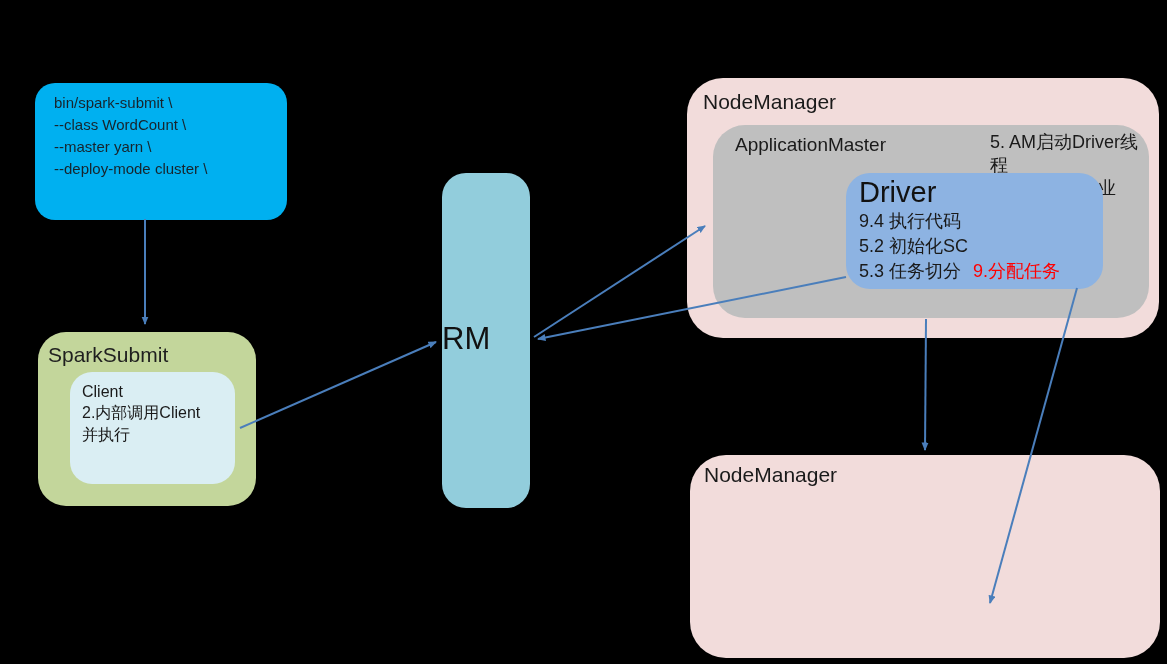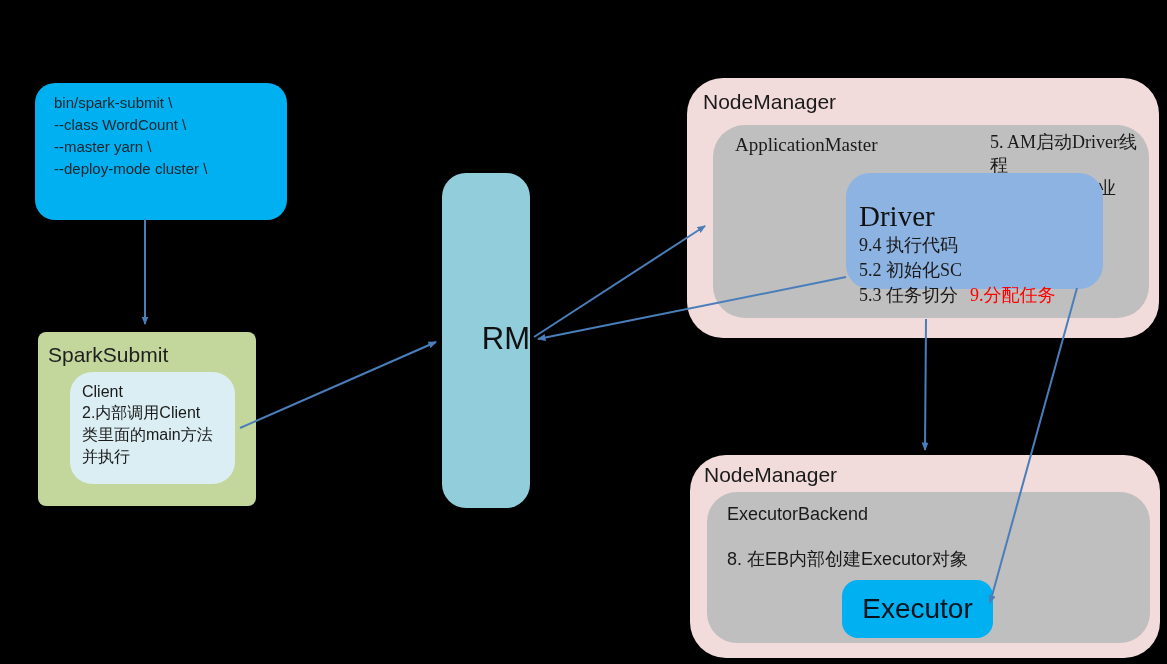--- a/index.html
+++ b/index.html
@@ -31,61 +31,61 @@
   #cmd-box {
     left: 35px; top: 83px; width: 252px; height: 137px;
     background: var(--cyan); border-radius: 20px;
     padding: 9px 10px 17px 19px;
   }
   #cmd-box .cmd-line { font-size: 15px; line-height: 22px; white-space: pre; color: #17242c; }
 
   
   #sparksubmit-box {
     left: 38px; top: 332px; width: 218px; height: 174px;
-    background: var(--green); border-radius: 8px;
+    background: var(--green); border-radius: 28px;
   }
   #sparksubmit-title {
     position: absolute; left: 10px; top: 11px; font-size: 21px; color: #1f1f1f;
   }
   #client-box {
     position: absolute; left: 32px; top: 40px; width: 165px; height: 112px;
     background: var(--client-blue); border-radius: 22px;
     padding: 9px 8px 0 12px;
   }
   #client-title { font-size: 16px; line-height: 21px; }
   #client-box .client-line { font-size: 16px; line-height: 22px; }
 
   
   #rm-box {
     left: 442px; top: 173px; width: 88px; height: 335px;
     background: var(--rm-blue); border-radius: 24px;
   }
   #rm-label {
     position: absolute; left: 0; width: 100%; top: 148px;
-    text-align: right; font-size: 31px; color: #111;
+    text-align: left; font-size: 31px; color: #111;
   }
 
   
   #nm-top {
     left: 687px; top: 78px; width: 472px; height: 260px;
     background: var(--pink); border-radius: 36px;
   }
   #nm-top-title { position: absolute; left: 16px; top: 12px; font-size: 21px; }
   #am-box {
     position: absolute; left: 26px; top: 47px; width: 436px; height: 193px;
-    background: var(--gray); border-radius: 32px; font-family: Liberation Serif, serif;
+    background: var(--gray); border-radius: 32px;
   }
   #am-title { position: absolute; left: 22px; top: 9px; font-size: 19px; }
   #am-note { position: absolute; left: 277px; top: 6px; font-size: 18px; line-height: 23px; }
   #driver-box {
     position: absolute; left: 133px; top: 48px; width: 257px; height: 116px;
     background: var(--driver-blue); border-radius: 24px;
     padding: 2px 0 0 13px;
   }
-  #driver-title { font-size: 29px; line-height: 34px; color: #111; margin-top: 24px; }
+  #driver-title { font-size: 29px; line-height: 34px; color: #111; }
   .driver-step { font-size: 18px; line-height: 25px; }
   #assign-label { color: var(--red); margin-left: 12px; font-size: 18px; }
 
   
   #nm-bottom {
     left: 690px; top: 455px; width: 470px; height: 203px;
     background: var(--pink); border-radius: 36px;
   }
   #nm-bottom-title { position: absolute; left: 14px; top: 8px; font-size: 21px; }
   #eb-box {
@@ -116,21 +116,20 @@
     <div class="cmd-line">--class WordCount \</div>
     <div class="cmd-line">--master yarn \</div>
     <div class="cmd-line">--deploy-mode cluster \</div>
   </div>
 
   <div class="box" id="sparksubmit-box">
     <div id="sparksubmit-title">SparkSubmit</div>
     <div id="client-box">
       <div id="client-title">Client</div>
       <div class="client-line">2.内部调用Client</div>
-      <div class="client-line">类里面的main方法</div>
       <div class="client-line">并执行</div>
     </div>
   </div>
 
   <div class="box" id="rm-box">
     <div id="rm-label">RM</div>
   </div>
 
   <div class="box" id="nm-top">
     <div id="nm-top-title">NodeManager</div>
@@ -146,27 +145,20 @@
         <div class="driver-step">5.2 初始化SC</div>
         <div class="driver-step">
           <span>5.3 任务切分</span><span id="assign-label">9.分配任务</span>
         </div>
       </div>
     </div>
   </div>
 
   <div class="box" id="nm-bottom">
     <div id="nm-bottom-title">NodeManager</div>
-    <div id="eb-box">
-      <div id="eb-title">ExecutorBackend</div>
-      <div id="eb-note">8. 在EB内部创建Executor对象</div>
-      <div id="executor-box">
-        <div id="executor-label">Executor</div>
-      </div>
-    </div>
   </div>
 
   <svg id="arrows" width="1167" height="664" viewBox="0 0 1167 664" xmlns="http://www.w3.org/2000/svg">
     <defs>
       <marker id="ah" markerWidth="9" markerHeight="8" refX="7.5" refY="3.5" orient="auto" markerUnits="userSpaceOnUse">
         <path class="arrow-head" d="M0,0 L8.5,3.5 L0,7 z"></path>
       </marker>
     </defs>
     <line class="arrow-line" x1="145" y1="219" x2="145" y2="324" marker-end="url(#ah)"></line>
     <line class="arrow-line" x1="240" y1="428" x2="436" y2="342" marker-end="url(#ah)"></line>

